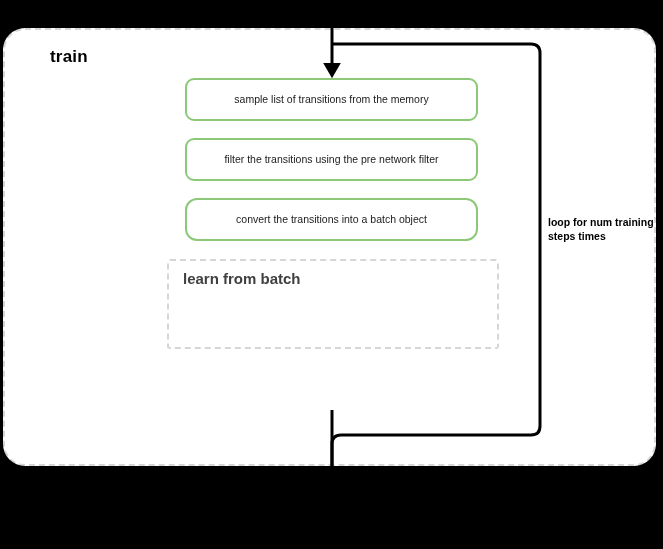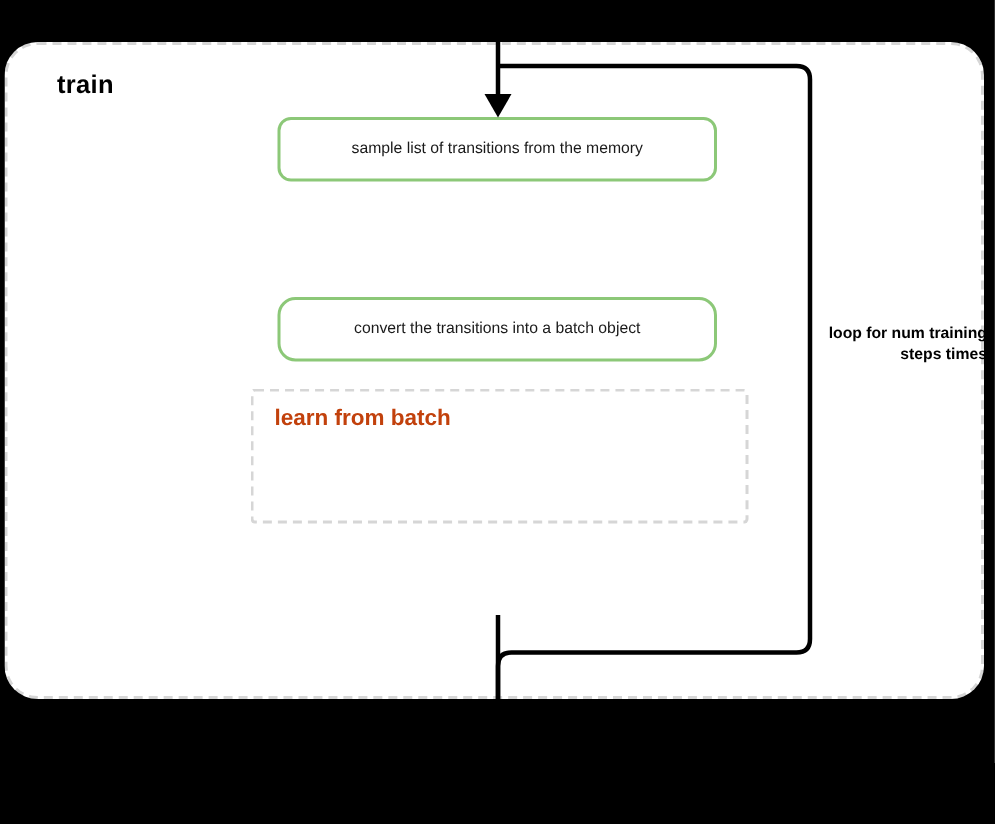--- a/index.html
+++ b/index.html
@@ -22,21 +22,21 @@
     top: 28px;
     width: 653px;
     height: 438px;
     background: #ffffff;
     border: 2px dashed #d6d6d6;
     border-radius: 22px;
     box-sizing: border-box;
   }
   #train-title {
     position: absolute;
-    left: 38px;
+    left: 50px;
     top: 47px;
     font-size: 17px;
     font-weight: bold;
     color: #000000;
     letter-spacing: 0.2px;
   }
   
   .step-box {
     position: absolute;
     left: 185px;
@@ -71,34 +71,34 @@
     border: 2px dashed #d6d6d6;
     border-radius: 3px;
     box-sizing: border-box;
   }
   #learn-title {
     position: absolute;
     left: 14px;
     top: 7px;
     font-size: 15px;
     font-weight: bold;
-    color: #c2410c;
+    color: #404040;
     line-height: 1.45;
     width: 150px;
   }
   
   #loop-label {
     position: absolute;
     left: 548px;
     top: 215px;
     width: 110px;
     font-size: 10.5px;
     font-weight: bold;
     color: #000000;
-    text-align: right;
+    text-align: left;
     line-height: 1.35;
   }
   
   #connectors {
     position: absolute;
     left: 0;
     top: 0;
     width: 663px;
     height: 549px;
     pointer-events: none;
@@ -110,20 +110,23 @@
 <div id="canvas">
 
   <div id="train-group"></div>
 
   <div id="train-title">train</div>
 
   <div class="step-box" id="step-sample">
     <span class="step-label">sample list of transitions from the memory</span>
   </div>
 
+  <div class="step-box" id="step-filter">
+    <span class="step-label">filter the transitions using the pre network filter</span>
+  </div>
 
   <div class="step-box" id="step-convert">
     <span class="step-label">convert the transitions into a batch object</span>
   </div>
 
   <div id="learn-group">
     <div id="learn-title">learn from batch</div>
   </div>
 
 

